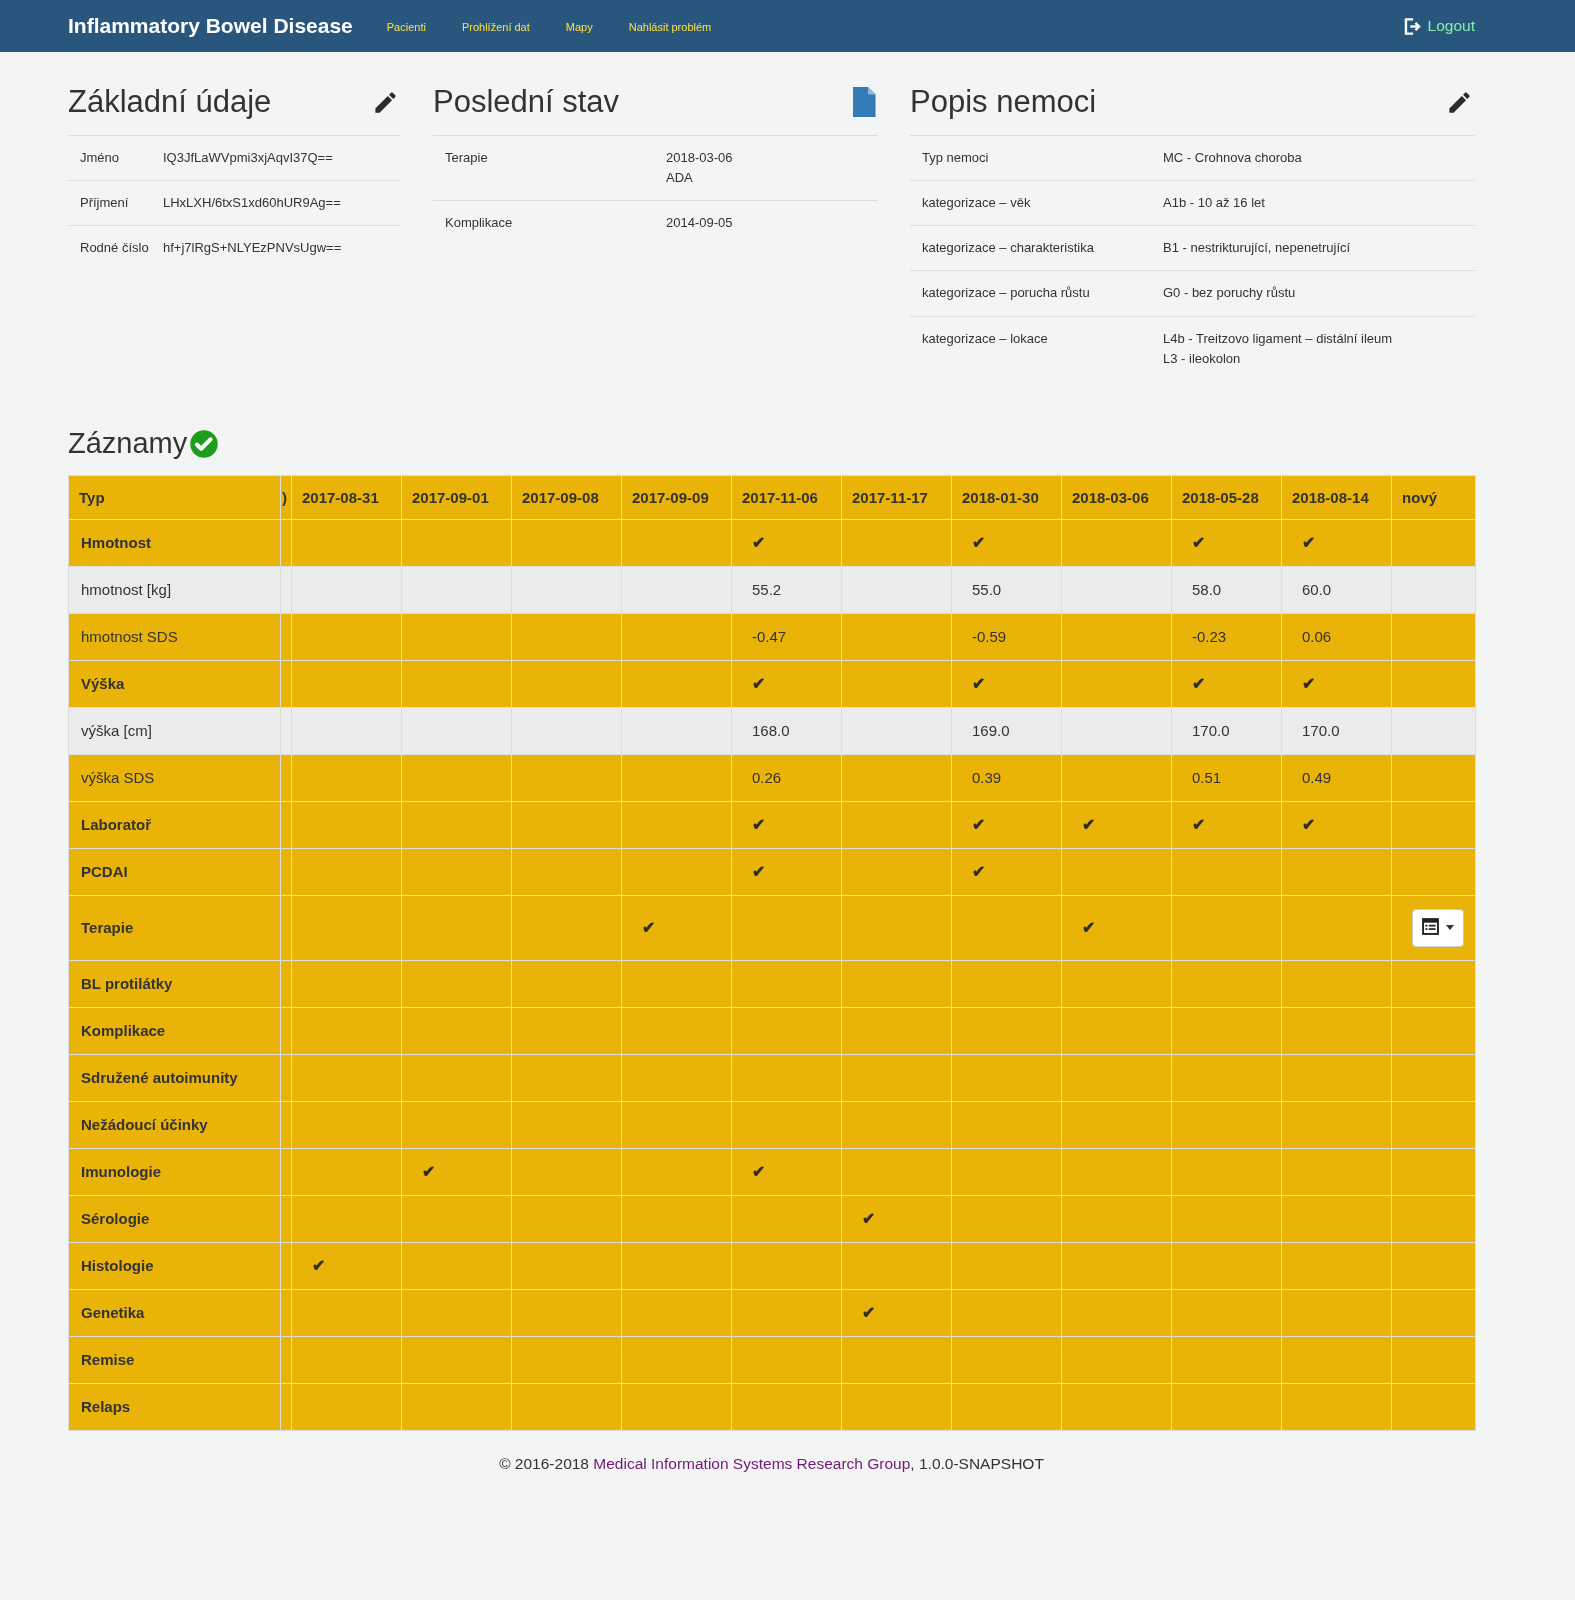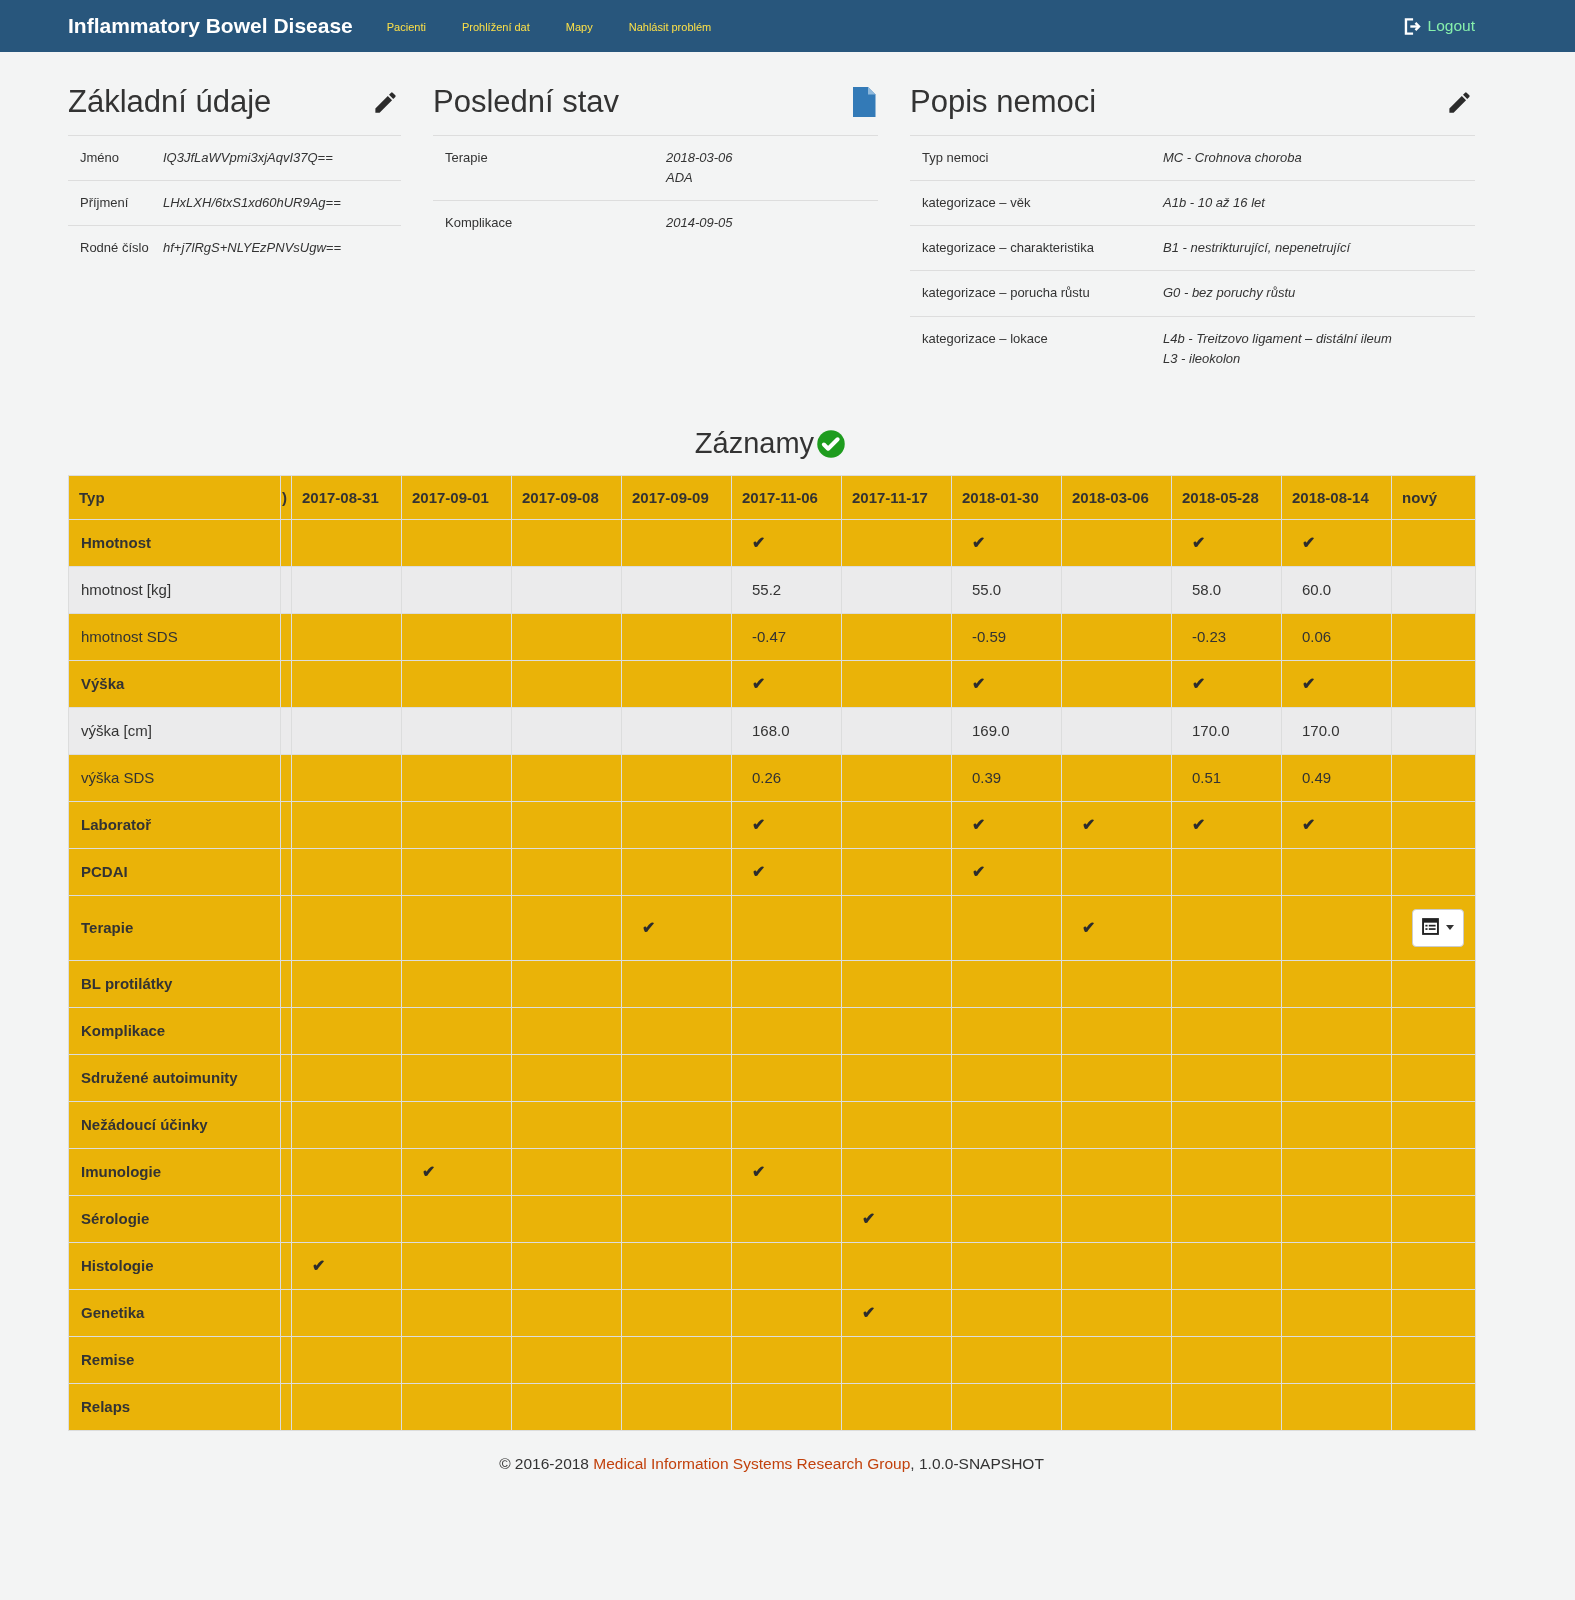--- a/index.html
+++ b/index.html
@@ -57,25 +57,25 @@
     display: flex;
     border-top: 1px solid #ddd;
     padding: 12px 0 12px 12px;
     font-size: 13px;
     line-height: 1.55;
   }
   .def-label { flex: 0 0 auto; padding-right: 10px; }
   .panel-1 .def-label { width: 83px; }
   .panel-2 .def-label { width: 221px; }
   .panel-3 .def-label { width: 241px; }
-  .def-value { flex: 1; white-space: pre-line; font-style: italic; }
+  .def-value { flex: 1; white-space: pre-line; }
 
   
   .records-head {
-    display: flex; justify-content: center; align-items: center;
+    display: flex; justify-content: flex-start; align-items: center;
     margin-top: 46px; margin-bottom: 14px;
   }
   .records-title { font-size: 29px; font-weight: 400; }
 
   table.records {
     width: 1407px;
     border-collapse: collapse;
     table-layout: fixed;
     background: #eab308;
     font-size: 15px;
@@ -106,21 +106,21 @@
     border-top: 5px solid #333;
   }
 
   
   .footer {
     margin-top: 24px;
     text-align: center;
     font-size: 15.5px;
     padding-bottom: 40px;
   }
-  .footer a { color: #c2410c; text-decoration: none; cursor: pointer; }
+  .footer a { color: #701a75; text-decoration: none; cursor: pointer; }
 </style>
 </head>
 <body>
 
 <div class="navbar">
   <a class="brand">Inflammatory Bowel Disease</a>
   <ul class="nav-items">
     <li><a class="nav-item">Pacienti</a></li>
     <li><a class="nav-item">Prohlížení dat</a></li>
     <li><a class="nav-item">Mapy</a></li>

